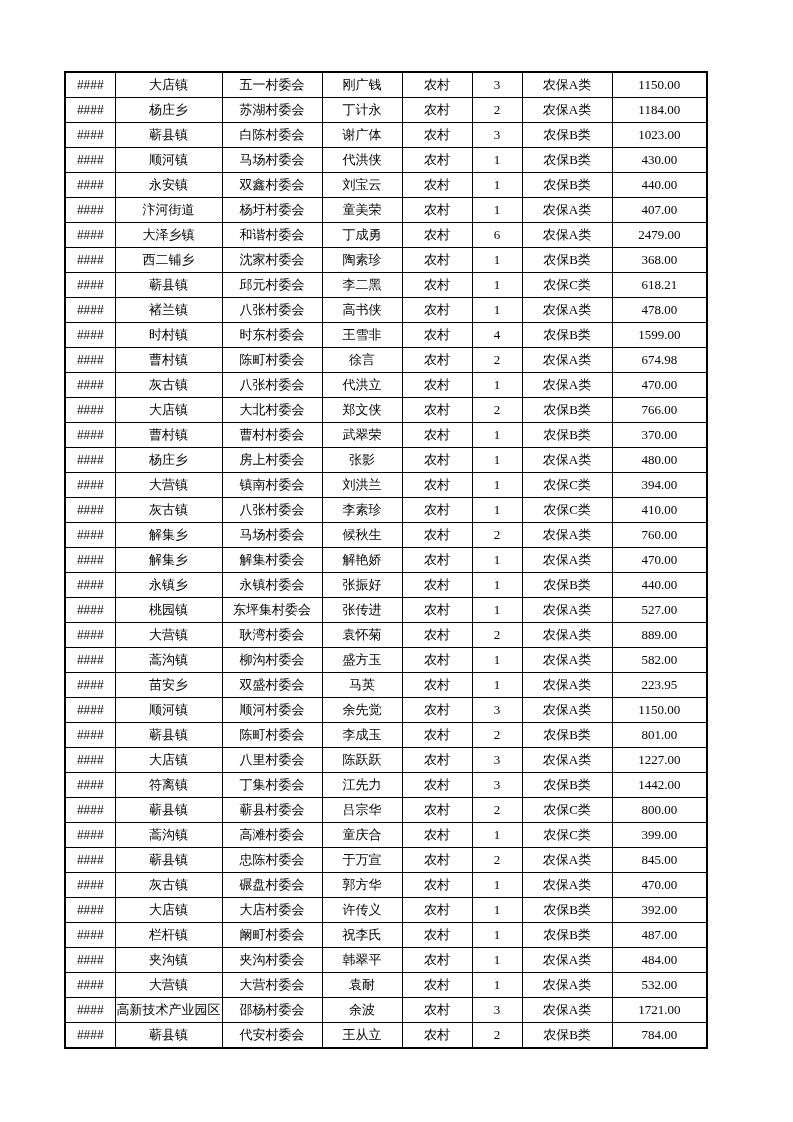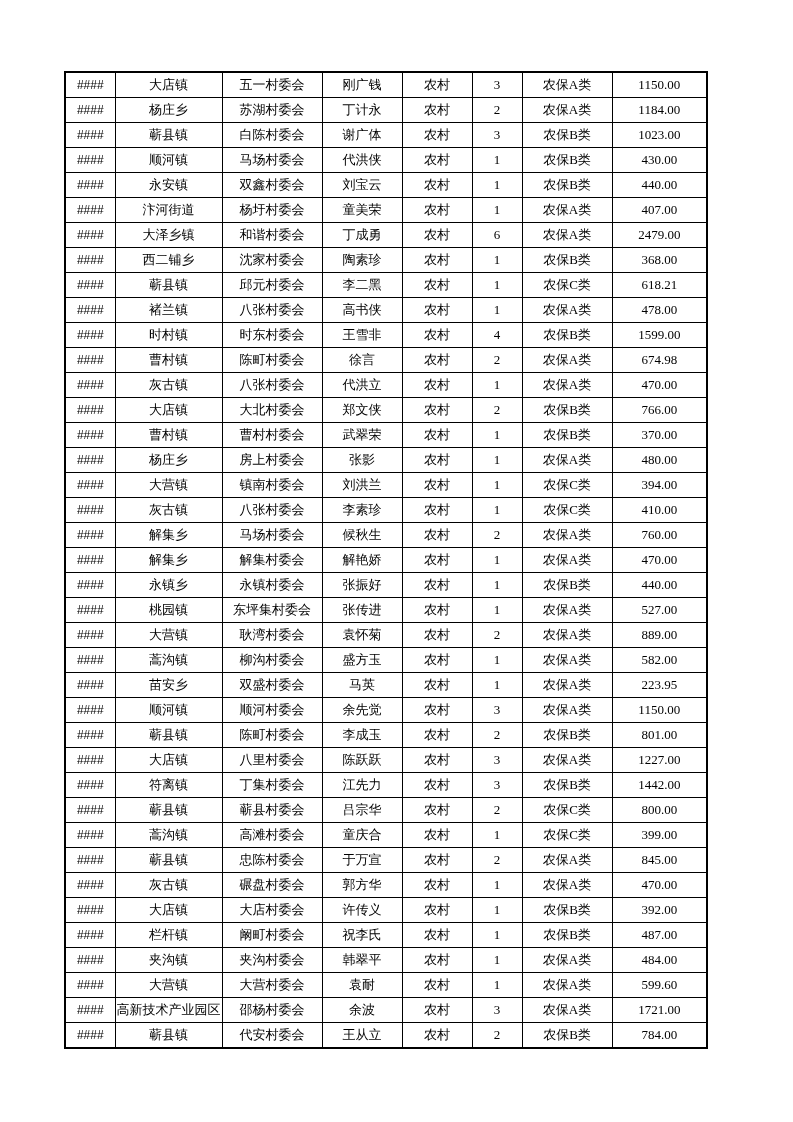--- a/index.html
+++ b/index.html
@@ -419,21 +419,21 @@
         <td class="cell-amount">484.00</td>
       </tr>
       <tr>
         <td class="cell-date-hash">####</td>
         <td class="cell-town">大营镇</td>
         <td class="cell-village-committee">大营村委会</td>
         <td class="cell-person-name">袁耐</td>
         <td class="cell-category">农村</td>
         <td class="cell-person-count">1</td>
         <td class="cell-insurance-class">农保A类</td>
-        <td class="cell-amount">599.60</td>
+        <td class="cell-amount">532.00</td>
       </tr>
       <tr>
         <td class="cell-date-hash">####</td>
         <td class="cell-town">高新技术产业园区</td>
         <td class="cell-village-committee">邵杨村委会</td>
         <td class="cell-person-name">余波</td>
         <td class="cell-category">农村</td>
         <td class="cell-person-count">3</td>
         <td class="cell-insurance-class">农保A类</td>
         <td class="cell-amount">1721.00</td>

